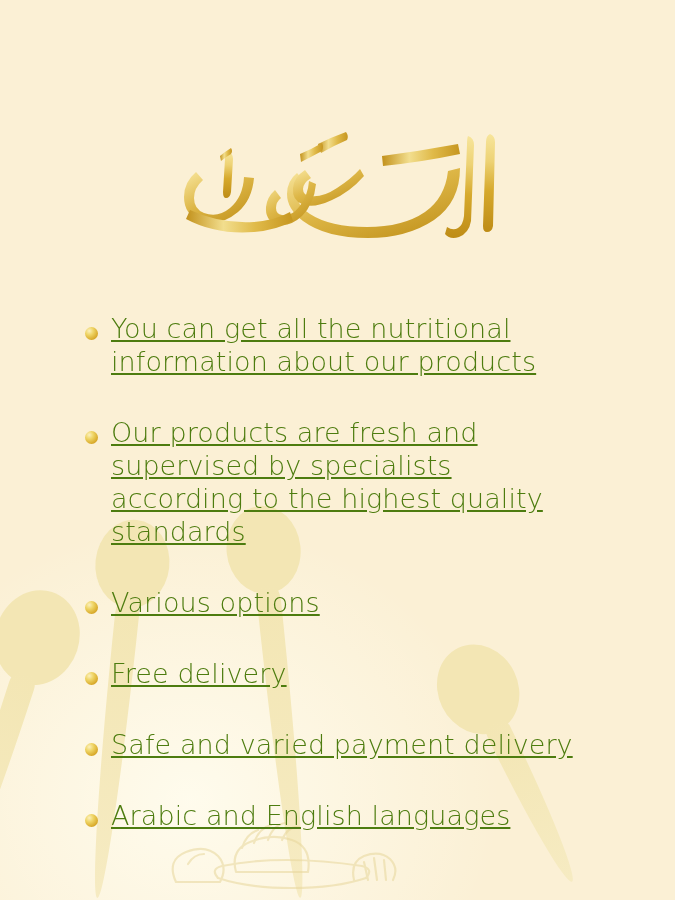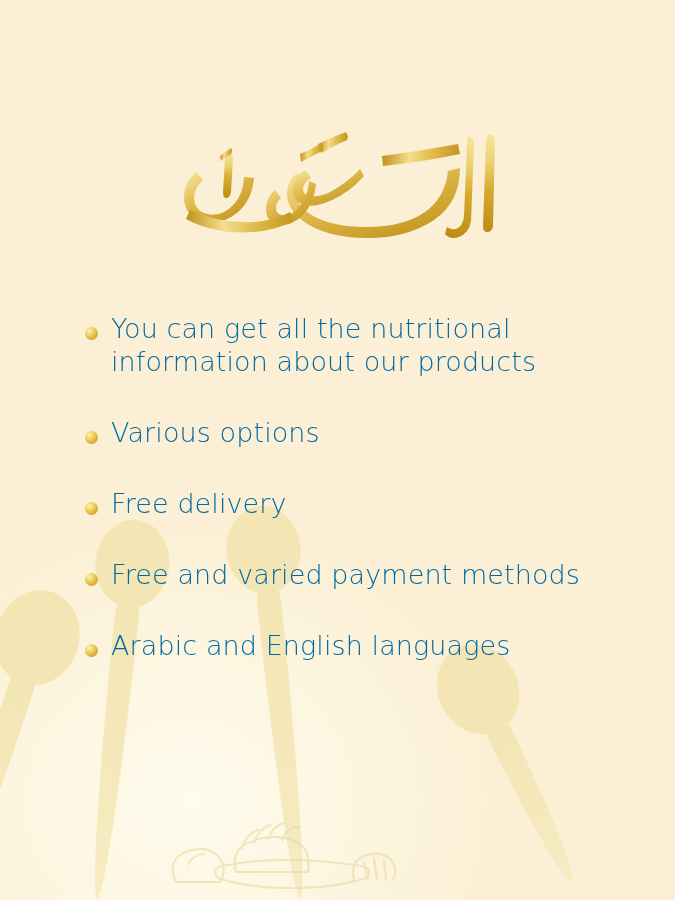--- a/index.html
+++ b/index.html
@@ -118,26 +118,27 @@
     left: 5px;
     top: 15px;
     width: 13px;
     height: 13px;
     border-radius: 50%;
     background:
       radial-gradient(circle at 33% 30%, #FBF0BE 0%, #EFD566 32%, #D8A92A 72%, #B8881B 100%);
   }
   .feature-text {
     display: block;
-    color: #0369a1;
+    color: #4d7c0f;
     font-size: 27px;
     line-height: 33px;
     font-weight: 300;
     letter-spacing: 0.1px;
     white-space: pre-line;
+    text-decoration: underline;
   }
 </style>
 </head>
 <body>
 
 <div class="screen">
 
   <div class="bg-layer">
     <div class="bg-glow"></div>
 
@@ -221,29 +222,36 @@
   </div>
 
   <ul class="feature-list">
     <li class="feature-item">
       <span class="bullet-dot"></span>
       <span class="feature-text">You can get all the nutritional
 information about our products</span>
     </li>
     <li class="feature-item">
       <span class="bullet-dot"></span>
+      <span class="feature-text">Our products are fresh and
+supervised by specialists
+according to the highest quality
+standards</span>
+    </li>
+    <li class="feature-item">
+      <span class="bullet-dot"></span>
       <span class="feature-text">Various options</span>
     </li>
     <li class="feature-item">
       <span class="bullet-dot"></span>
       <span class="feature-text">Free delivery</span>
     </li>
     <li class="feature-item">
       <span class="bullet-dot"></span>
-      <span class="feature-text">Free and varied payment methods</span>
+      <span class="feature-text">Safe and varied payment delivery</span>
     </li>
     <li class="feature-item">
       <span class="bullet-dot"></span>
       <span class="feature-text">Arabic and English languages</span>
     </li>
   </ul>
 
 </div>
 
 </body></html>

